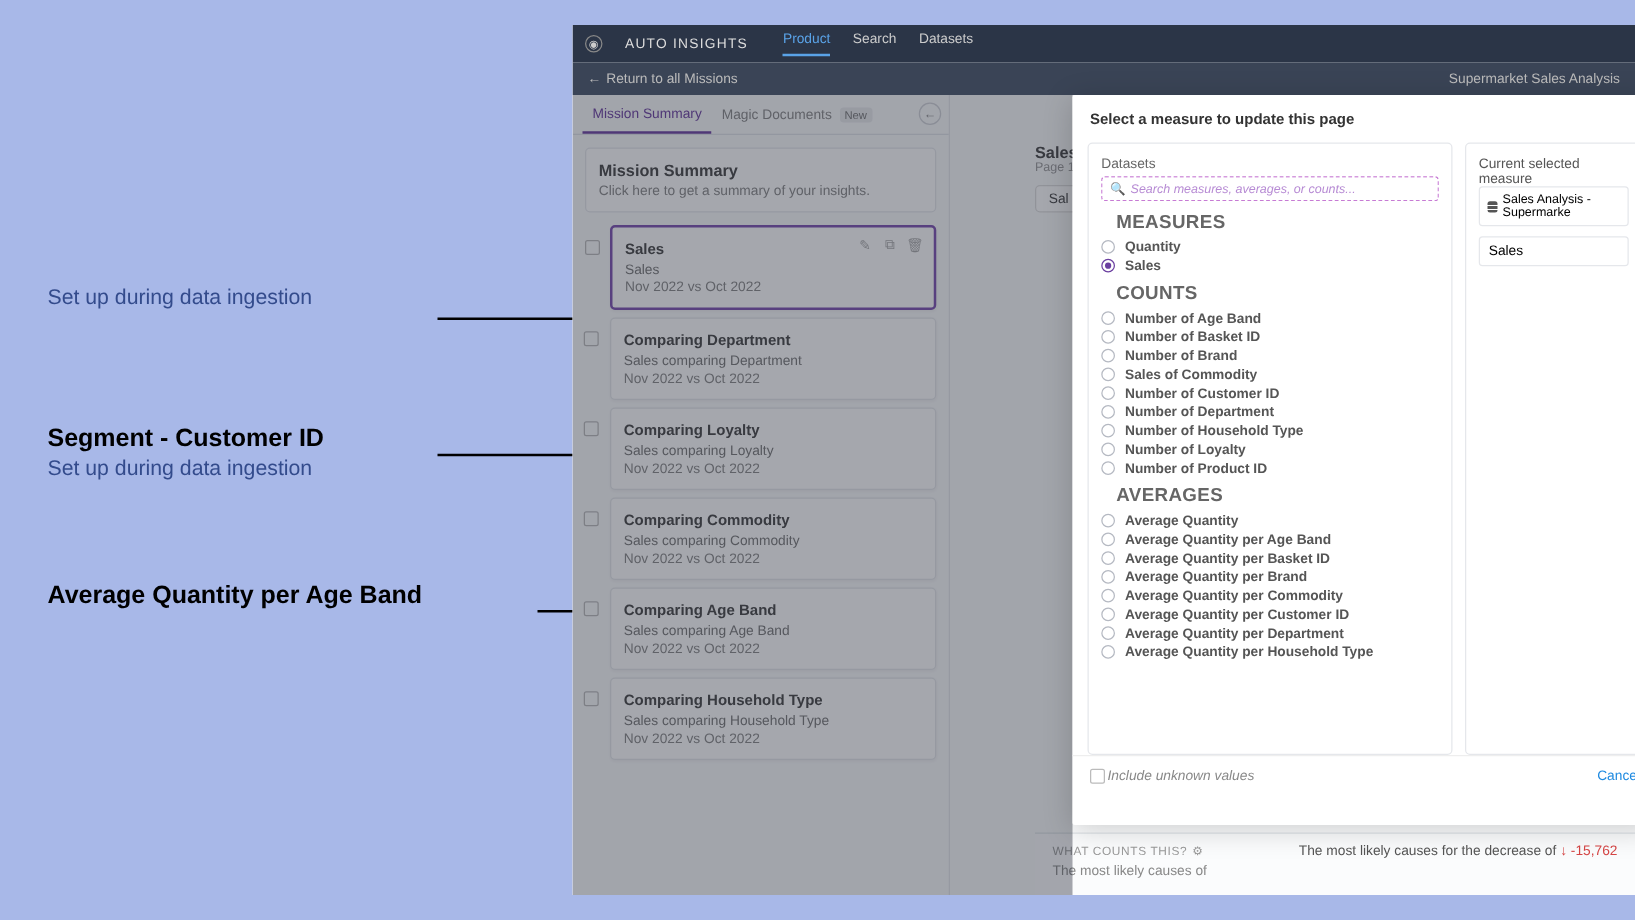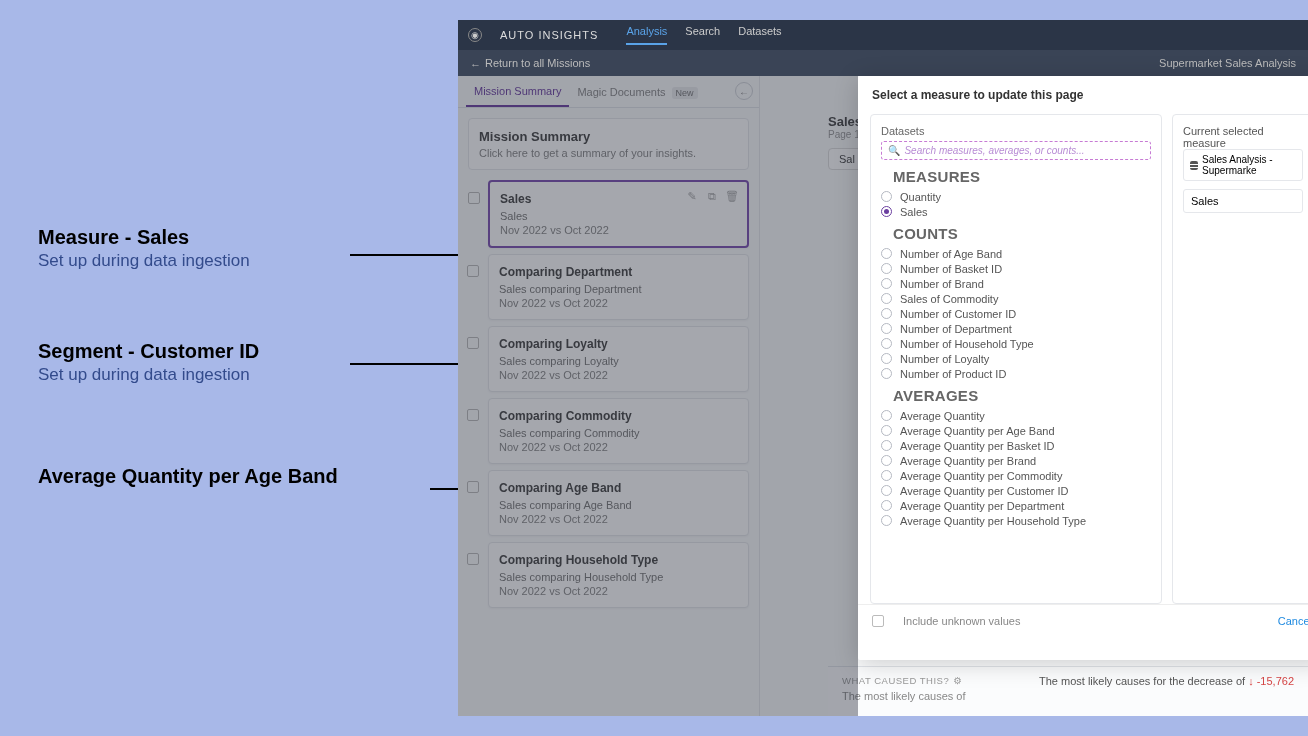--- a/index.html
+++ b/index.html
@@ -61,48 +61,47 @@
 
 .modal { position: absolute; left: 858px; top: 76px; width: 468px; height: 584px; background: #fff; box-shadow: 0 4px 24px rgba(0,0,0,0.18); z-index: 20; border-radius: 2px; }
 .modal-header { padding: 12px 14px; font-size: 12px; font-weight: 600; color: #333; }
 .modal-body { display: flex; padding: 0 12px; gap: 10px; height: 490px; }
 .modal-left { flex: 1; border: 1px solid #e5e7eb; border-radius: 4px; padding: 10px; overflow: hidden; }
 .modal-right { width: 142px; border: 1px solid #e5e7eb; border-radius: 4px; padding: 10px; font-size: 11px; }
 .ds-label { font-size: 11px; color: #666; margin-bottom: 4px; }
 .ds-select { border: 1px solid #c8ccd4; border-radius: 3px; padding: 4px 8px; font-size: 11px; display: flex; justify-content: space-between; align-items: center; margin-bottom: 8px; }
 .ds-search { border: 1px dashed #c77bd4; border-radius: 3px; padding: 3px 6px; font-size: 10px; color: #b78bd4; display: flex; align-items: center; gap: 4px; margin-bottom: 8px; }
 .group-head { font-size: 15px; font-weight: 600; color: #666; letter-spacing: 0.3px; margin: 6px 12px 4px; }
-.opt { display: flex; align-items: center; gap: 8px; font-size: 11px; color: #555; padding: 1.5px 0; }
+.opt { display: flex; align-items: center; gap: 8px; font-size: 11px; color: #555; padding: 1.5px 0; font-weight: bold; }
 .radio { width: 11px; height: 11px; border: 1.5px solid #b5b9c2; border-radius: 50%; flex-shrink: 0; }
 .radio.selected { border-color: #6b3fa0; position: relative; }
 .radio.selected::after { content: ""; position: absolute; left: 2px; top: 2px; width: 5px; height: 5px; background: #6b3fa0; border-radius: 50%; }
 .cur-label { font-size: 11px; color: #555; margin-bottom: 0; }
 .cur-dataset { border: 1px solid #e5e7eb; border-radius: 3px; padding: 4px 6px; font-size: 10px; display: flex; align-items: center; gap: 4px; margin-bottom: 8px; }
 .cur-measure-box { border: 1px solid #e5e7eb; border-radius: 3px; padding: 5px 7px; font-size: 11px; }
 .db-icon { width: 11px; height: 9px; background: linear-gradient(#555 33%, transparent 33% 45%, #555 45% 66%, transparent 66% 78%, #555 78%); border-radius: 2px; }
 .modal-footer { display: flex; justify-content: space-between; align-items: center; padding: 10px 14px; font-size: 11px; color: #888; border-top: 1px solid #eee; }
-.include { display: flex; align-items: center; gap: 19px; }
+.include { display: flex; align-items: center; gap: 2px; font-style: italic; }
 .cancel { color: #1f8ae0; }
 
 
 .cause-strip { position: absolute; bottom: 0; left: 370px; right: 0; height: 50px; border-top: 1px solid #e0e3e8; font-size: 11px; color: #888; padding: 8px 14px; display: flex; justify-content: space-between; align-items: flex-start; background: #fbfcfd; }
 .cause-title { font-size: 9.5px; letter-spacing: 0.5px; color: #999; display: flex; align-items: center; gap: 4px; }
 .dec-arrow { color: #d64545; }
 
 
 .sales-pill-area { position: absolute; left: 370px; top: 94px; font-size: 13px; color: #444; }
 .sales-pill-area .big { font-weight: 600; }
 .sales-pill-area .small { font-size: 10px; color: #999; }
 </style>
 </head>
 <body>
 
 <div class="annotation-region">
   <div class="annotation" style="top:226px;">
-    <div class="annotation-title">Measure - Sales</div>
     <div class="annotation-sub">Set up during data ingestion</div>
   </div>
   <div class="arrow" style="top:254px; left:350px; width:528px;"></div>
 
   <div class="annotation" style="top:340px;">
     <div class="annotation-title">Segment - Customer ID</div>
     <div class="annotation-sub">Set up during data ingestion</div>
   </div>
   <div class="arrow" style="top:363px; left:350px; width:528px;"></div>
 
@@ -110,21 +109,21 @@
     <div class="annotation-title">Average Quantity per Age Band</div>
   </div>
   <div class="arrow" style="top:488px; left:430px; width:448px;"></div>
 </div>
 
 <div class="app">
   <div class="app-top">
     <span class="app-logo">◉</span>
     <span class="app-brand">AUTO INSIGHTS</span>
     <div class="app-nav">
-      <span class="app-nav-item active">Analysis</span>
+      <span class="app-nav-item active">Product</span>
       <span class="app-nav-item">Search</span>
       <span class="app-nav-item">Datasets</span>
     </div>
   </div>
   <div class="app-sub">
     <div class="return">
       <span>←</span>
       <span>Return to all Missions</span>
     </div>
     <span>Supermarket Sales Analysis</span>
@@ -211,21 +210,21 @@
     <div class="big">Sales</div>
     <div class="small">Page 1</div>
     <div class="mid-pill">Sal</div>
   </div>
 
   <div class="dim-overlay"></div>
 
   <div class="cause-strip">
     <div>
       <div class="cause-title">
-        <span>WHAT CAUSED THIS?</span>
+        <span>WHAT COUNTS THIS?</span>
         <span>⚙</span>
       </div>
       <div style="margin-top:4px;">The most likely causes of</div>
     </div>
     <div style="color:#555;">
       <span>The most likely causes for the decrease of </span>
       <span class="dec-arrow">↓</span>
       <span style="color:#d64545;">-15,762</span>
     </div>
   </div>

